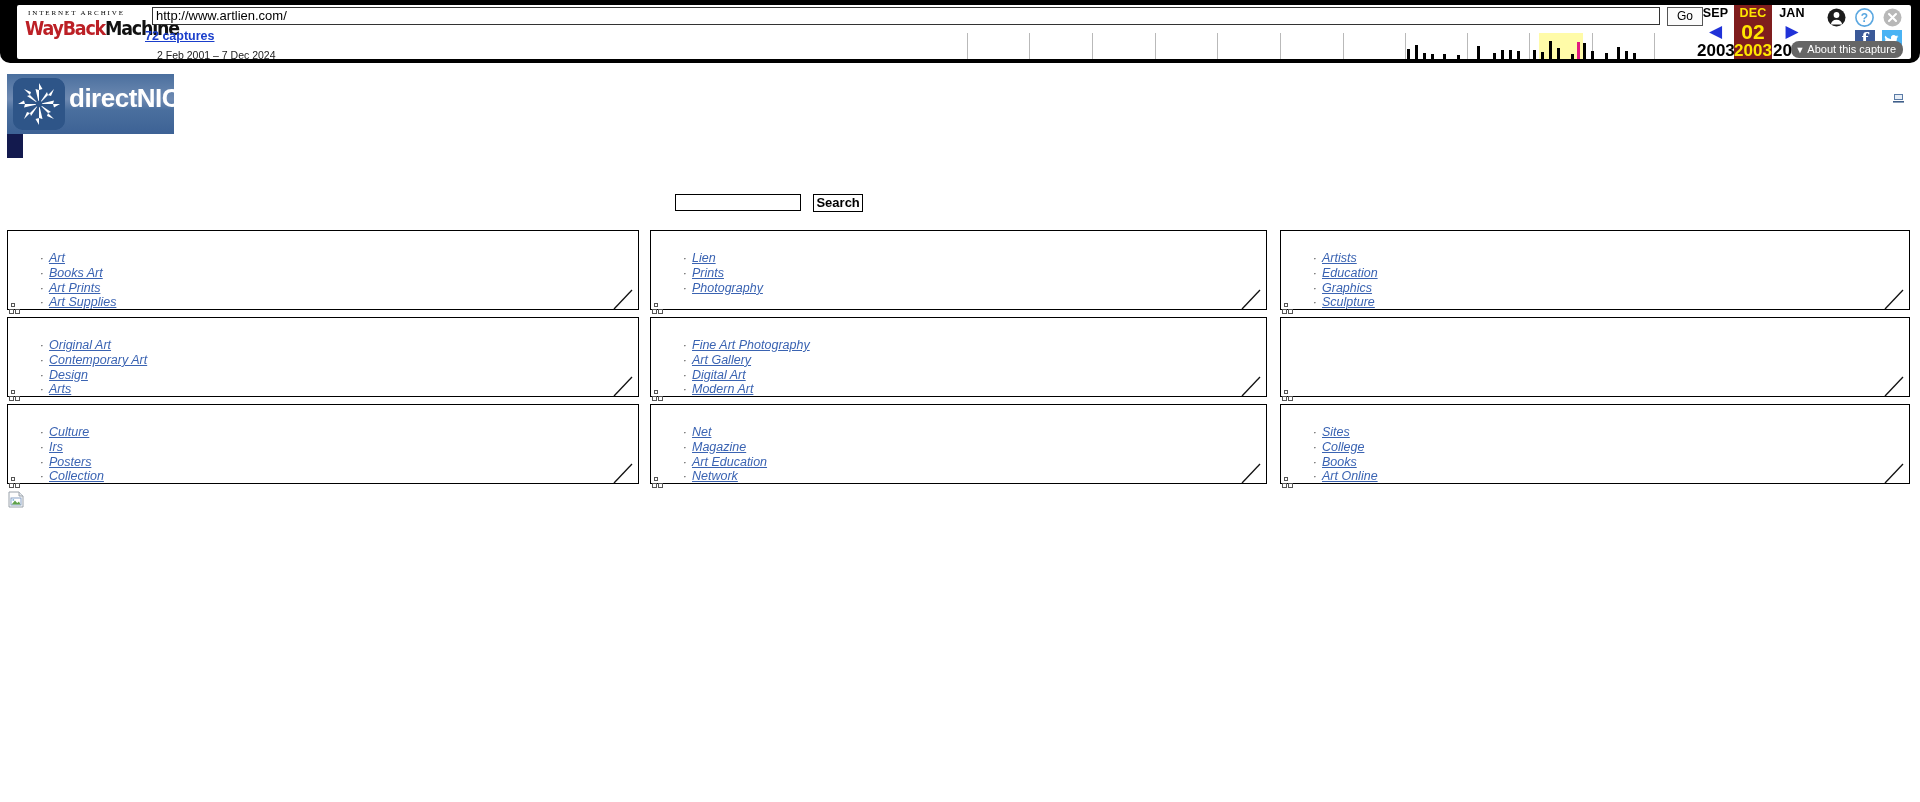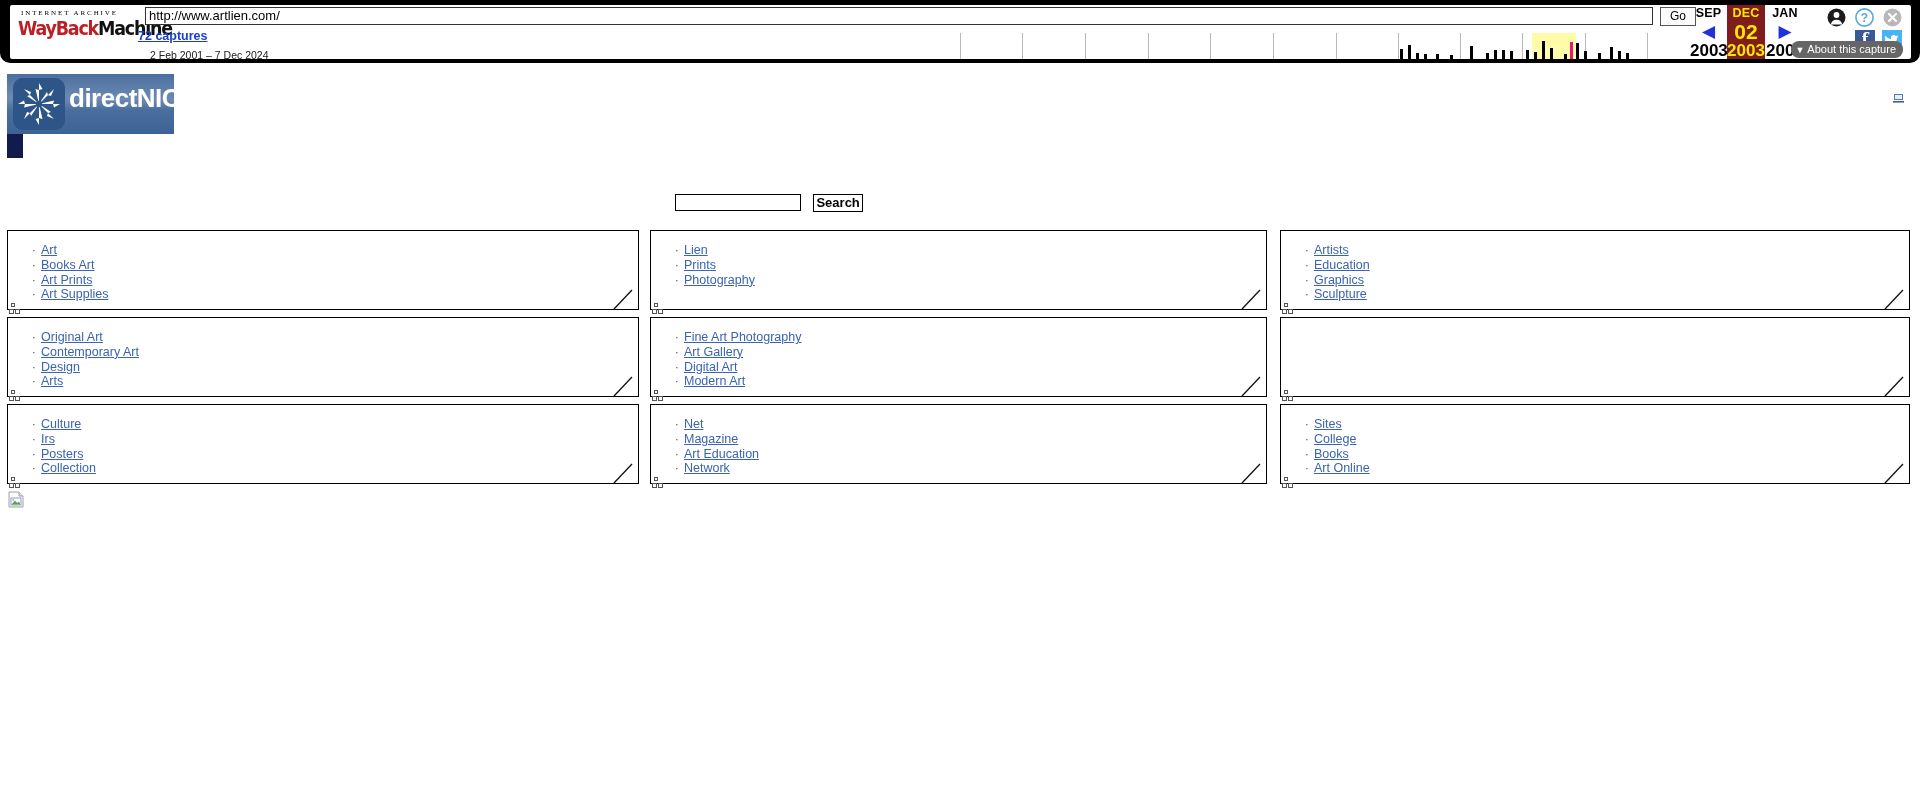--- a/index.html
+++ b/index.html
@@ -16,21 +16,21 @@
     position: relative;
   }
 
   
   #wm-toolbar {
     position: relative;
     width: 1920px;
     height: 63px;
     background: #000000;
     box-sizing: border-box;
-    padding: 5px 0 0 1px;
+    padding: 5px 0 0 8px;
     border-bottom-left-radius: 10px;
     border-bottom-right-radius: 10px;
   }
   #wm-inner {
     position: relative;
     background: #ffffff;
     margin: 0 9px 0 9px;
     height: 54px;
     border-radius: 2px;
   }
@@ -344,22 +344,23 @@
     height: 80px;
     border: 1px solid #000;
     background: #fff;
     box-sizing: border-box;
   }
   .cell.c0 { left: 0px;    width: 632px; }
   .cell.c1 { left: 643px;  width: 617px; }
   .cell.c2 { left: 1273px; width: 630px; }
   .cell ul {
     list-style: none;
-    margin: 4px;
+    margin: 12px;
     padding: 8px 0 0 20px;
+    font-style: italic;
   }
   .cell li {
     font-size: 12.5px;
     line-height: 14.8px;
     color: #000;
     white-space: nowrap;
   }
   .cell li .dot {
     display: inline-block;
     width: 9px;

